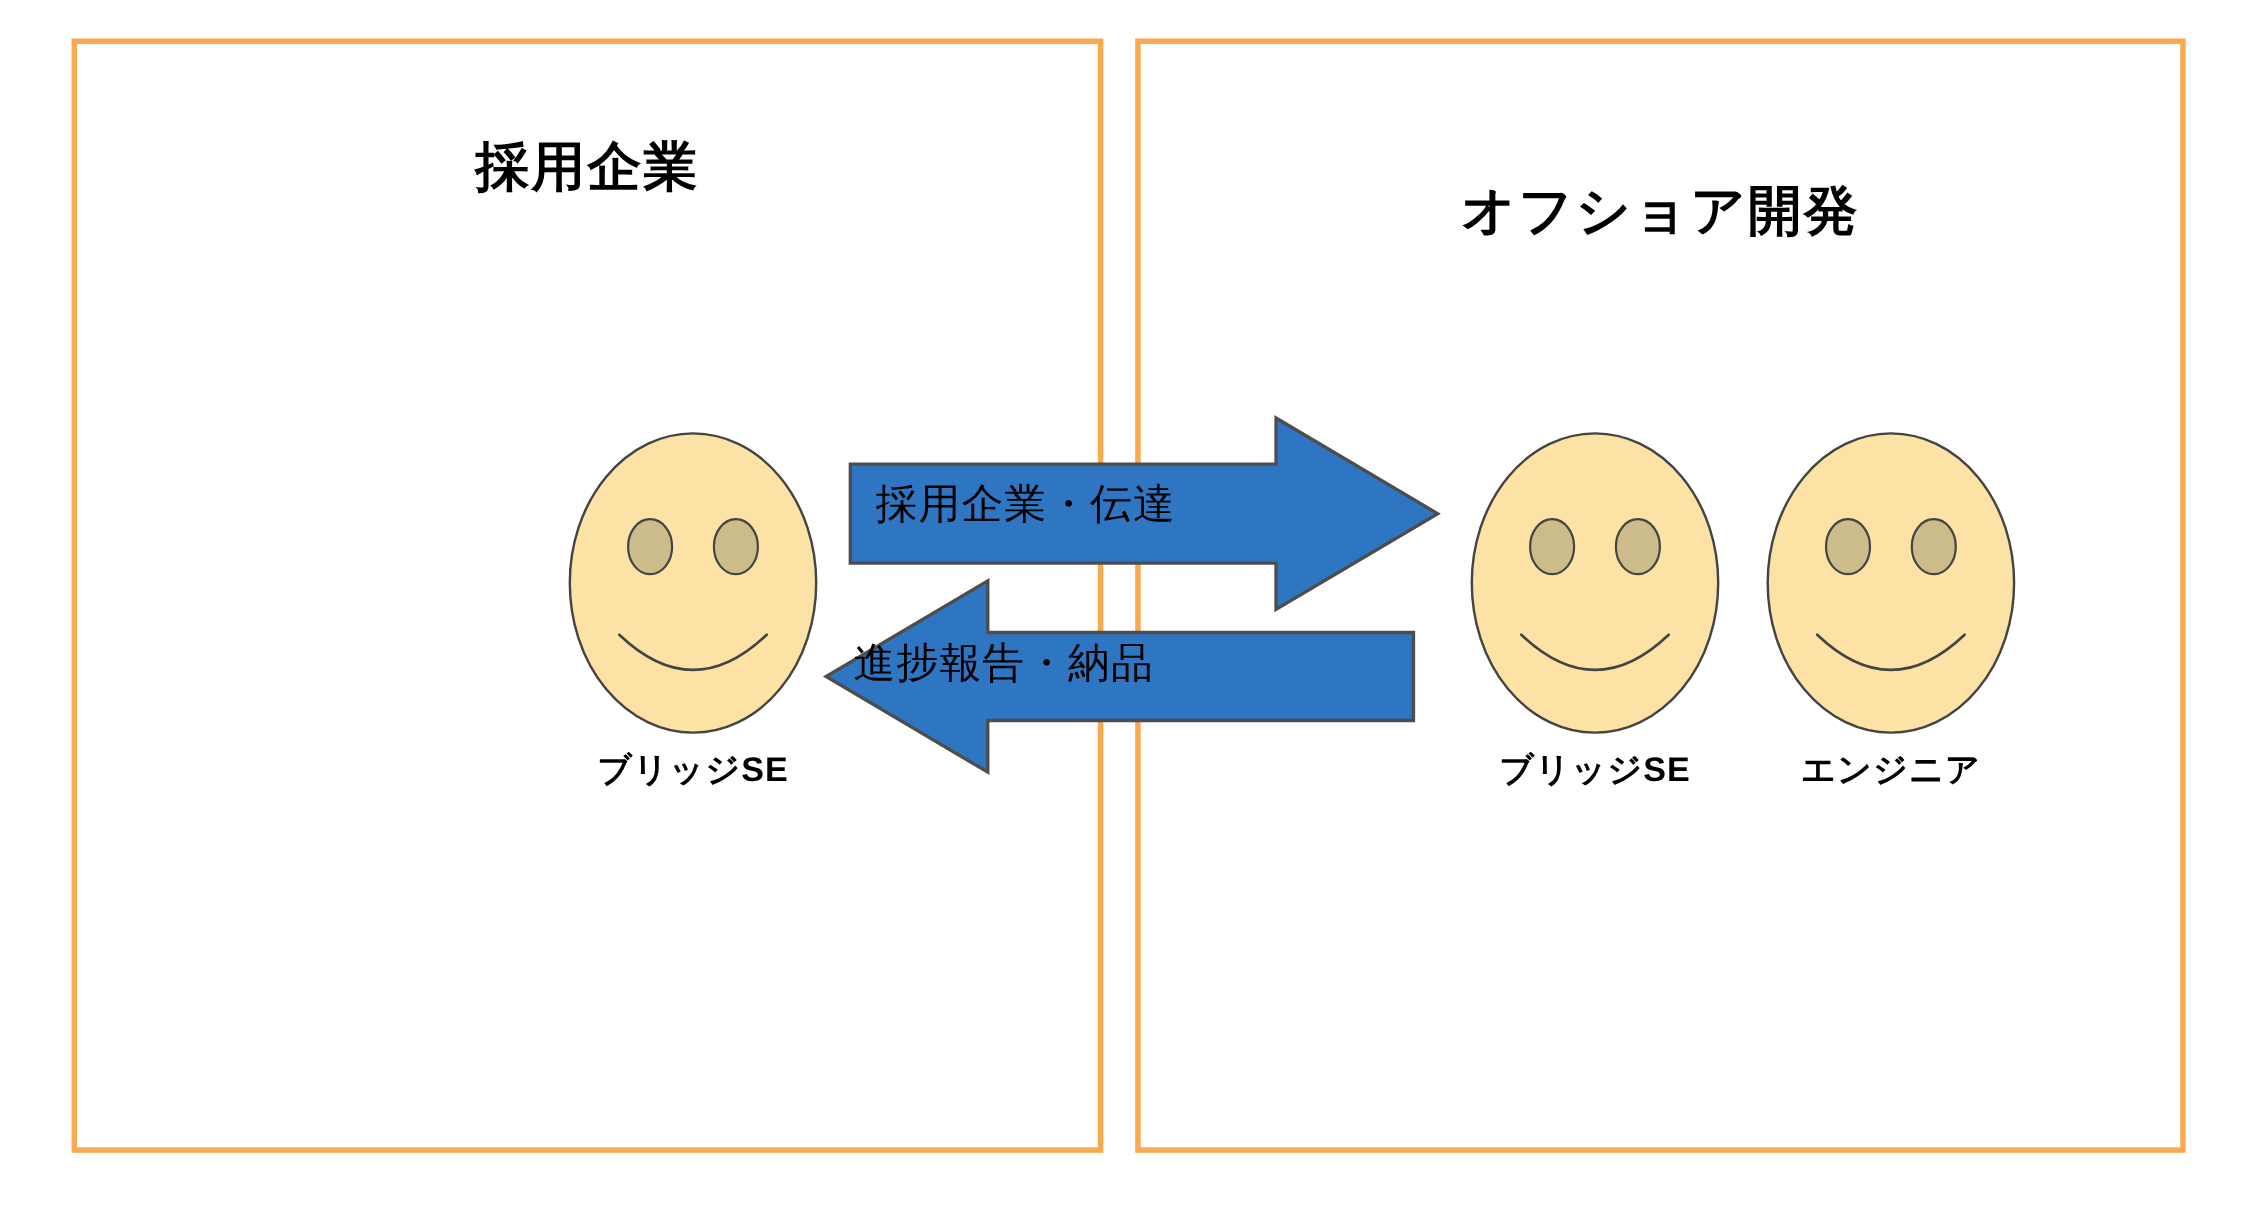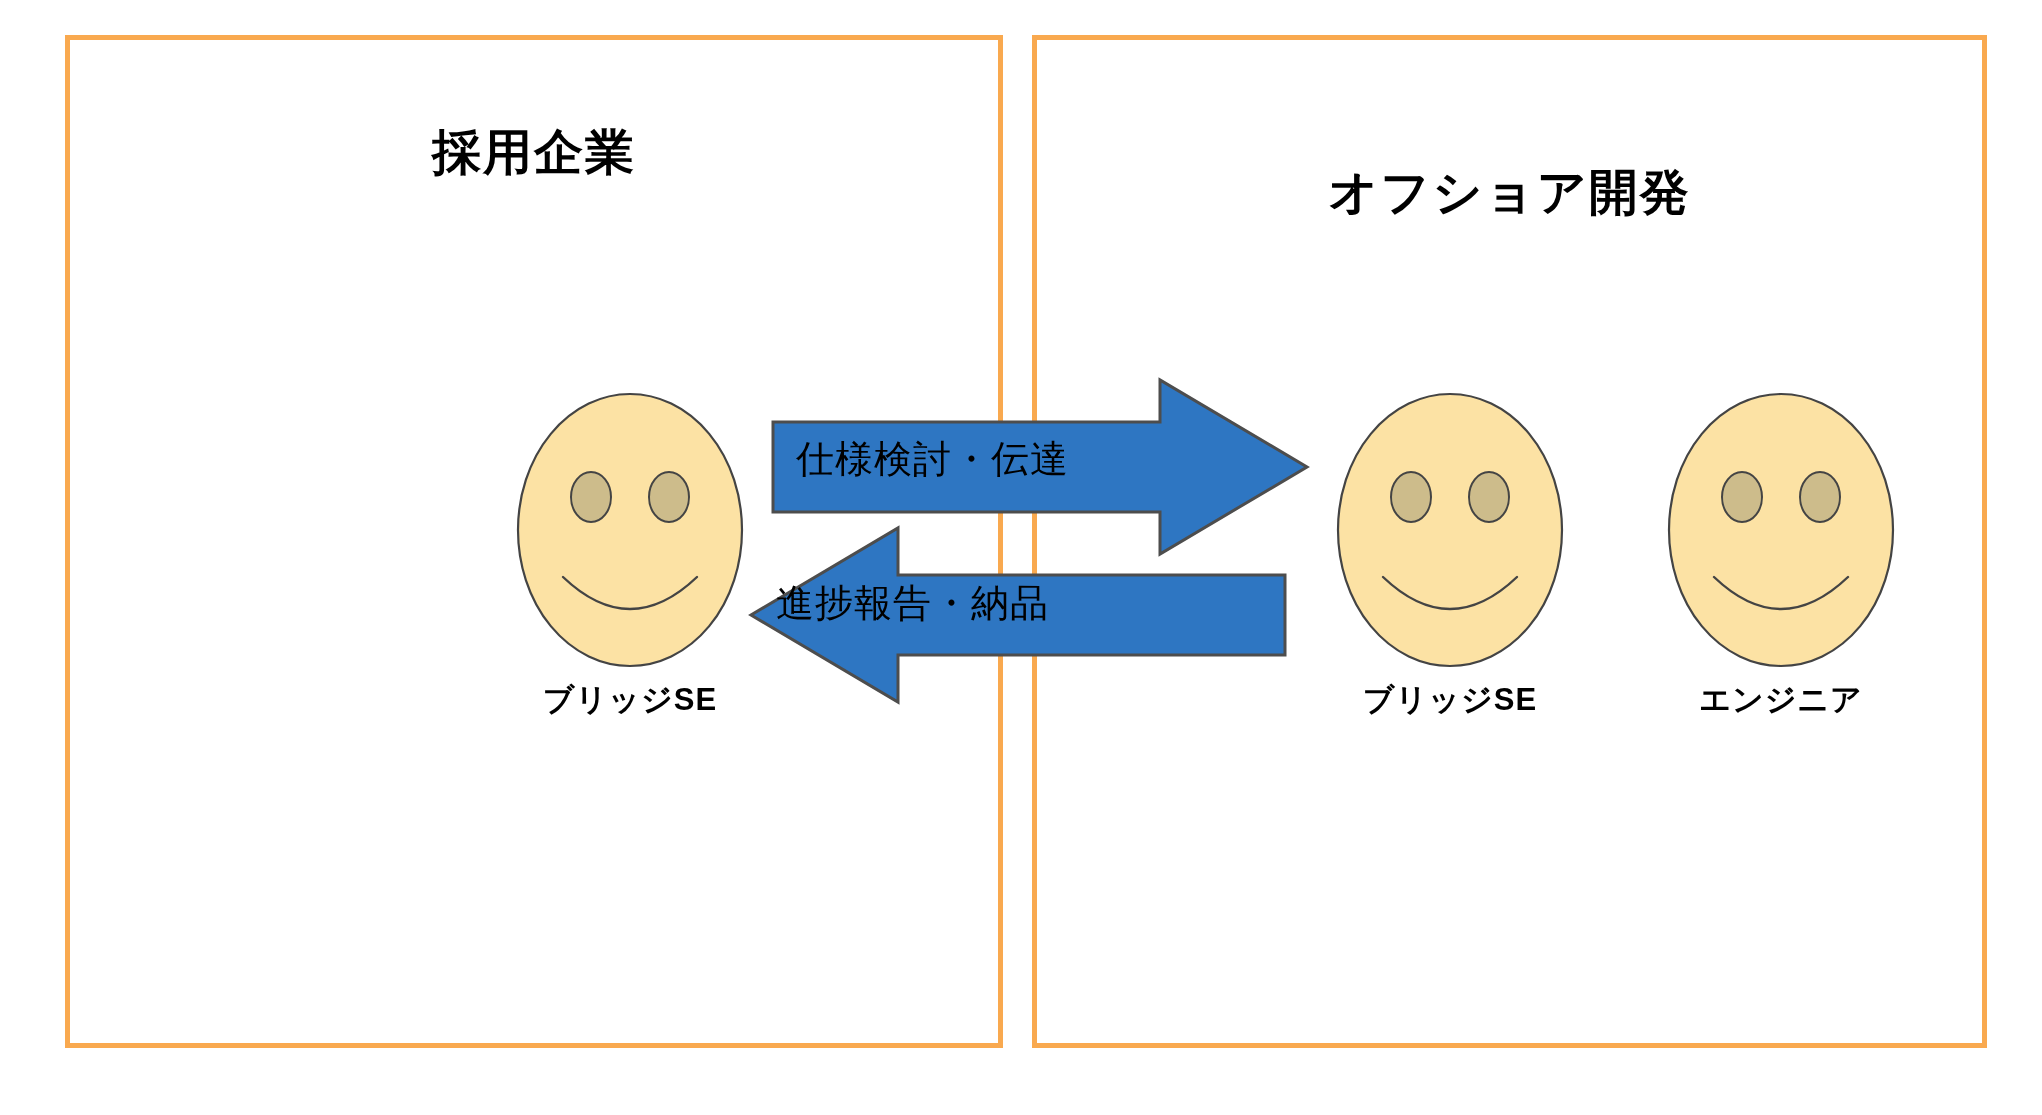--- a/index.html
+++ b/index.html
@@ -56,21 +56,21 @@
     font-size: 31px;
     line-height: 1.1;
     color: #000000;
     letter-spacing: 1px;
     white-space: nowrap;
   }
 
   #person-1 { left: 170px;  top: 391px; }
   #person-2 { left: 515px;  top: 391px; }
   #person-3 { left: 1335px; top: 391px; }
-  #person-4 { left: 1666px; top: 391px; }
+  #person-4 { left: 1604px; top: 391px; }
 
   .arrow-wrap {
     position: absolute;
   }
   #arrow-top    { left: 770px; top: 372px; width: 540px; height: 190px; }
   #arrow-bottom { left: 748px; top: 520px; width: 540px; height: 190px; }
 
   .arrow-svg { display: block; }
 
   .arrow-label {
@@ -126,21 +126,21 @@
       <path d="M 48 186 Q 115 250 182 186" fill="none" stroke="#444444" stroke-width="2.4" stroke-linecap="round"></path>
     </svg>
     <div class="person-label">エンジニア</div>
   </div>
 
   <div class="arrow-wrap" id="arrow-top">
     <svg class="arrow-svg" width="540" height="190" viewBox="0 0 540 190">
       <polygon points="3,50 390,50 390,8 537,95 390,182 390,140 3,140" fill="#2e76c2" stroke="#4d4d4d" stroke-width="3"></polygon>
     </svg>
   </div>
-  <div class="arrow-label" id="arrow-top-label">仕様検討・伝達</div>
+  <div class="arrow-label" id="arrow-top-label">採用企業・伝達</div>
 
   <div class="arrow-wrap" id="arrow-bottom">
     <svg class="arrow-svg" width="540" height="190" viewBox="0 0 540 190">
       <polygon points="537,55 150,55 150,8 3,95 150,182 150,135 537,135" fill="#2e76c2" stroke="#4d4d4d" stroke-width="3"></polygon>
     </svg>
   </div>
   <div class="arrow-label" id="arrow-bottom-label">進捗報告・納品</div>
 
 </div>
 

